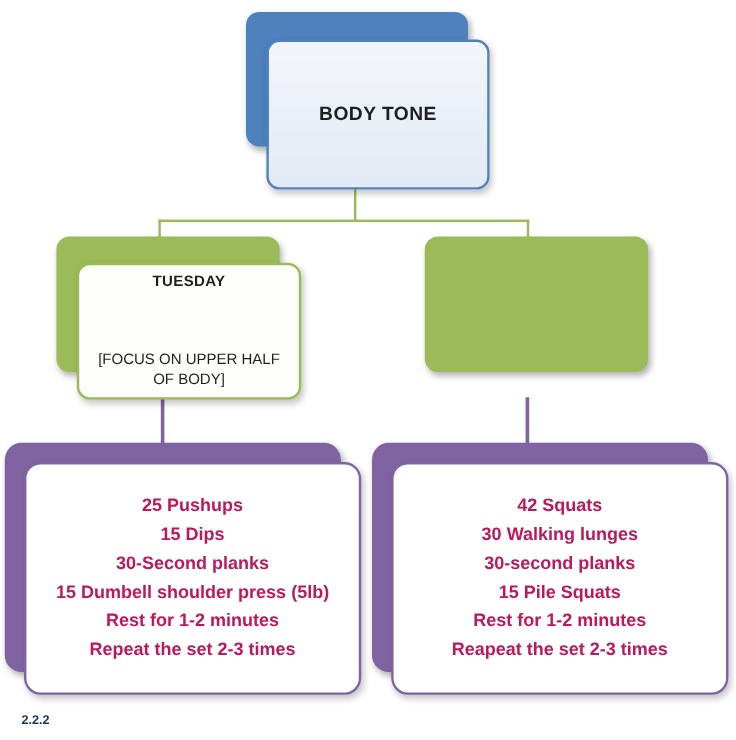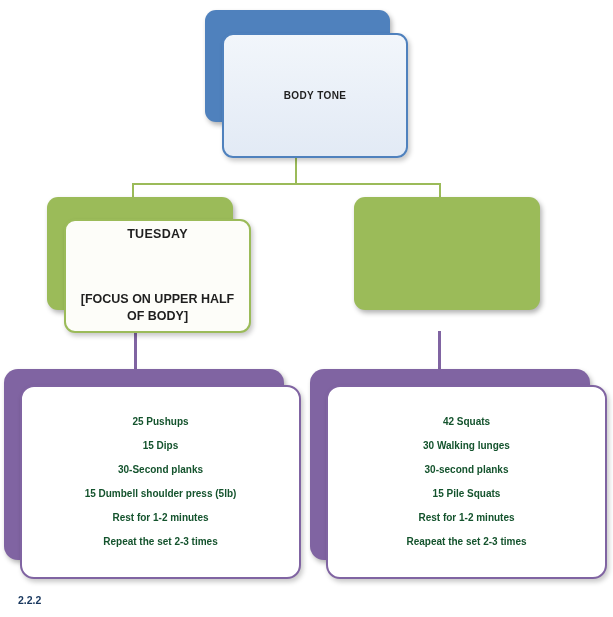--- a/index.html
+++ b/index.html
@@ -16,32 +16,32 @@
   }
   .blue-back  { background:#4f81bd; }
   .blue-front { background:linear-gradient(#f2f6fb,#e2eaf5); border:2px solid #4f81bd; }
   .green-back  { background:#9bbb59; }
   .green-front { background:#fdfdf9; border:2px solid #9bbb59; }
   .purple-back  { background:#8064a2; border-radius:14px; }
   .purple-front { background:#ffffff; border:2.5px solid #8064a2; border-radius:14px; }
   .conn-green  { position:absolute; background:#9bbb59; }
   .conn-purple { position:absolute; background:#8064a2; }
   .root-title {
-    font-size:10px; font-weight:600; letter-spacing:0.4px; color:#1f1f1f;
+    font-size:16px; font-weight:600; letter-spacing:0.4px; color:#1f1f1f;
   }
   .branch-title {
     font-size:12.5px; font-weight:600; letter-spacing:0.3px; color:#1f1f1f;
     margin-bottom:4px;
   }
   .branch-subtitle {
-    font-size:12.5px; font-weight:700; color:#1f1f1f; line-height:1.4;
+    font-size:12.5px; font-weight:400; color:#1f1f1f; line-height:1.4;
     max-width:168px;
   }
   .plan-item {
-    font-size:10px; font-weight:600; color:#14532d; line-height:24px;
+    font-size:15px; font-weight:600; color:#be185d; line-height:24px;
     white-space:nowrap;
   }
   .footnote {
     position:absolute; left:18px; top:594px; font-size:10.5px; font-weight:bold;
     color:#17365d;
     text-align:right;
   }
 </style>
 </head>
 <body>

